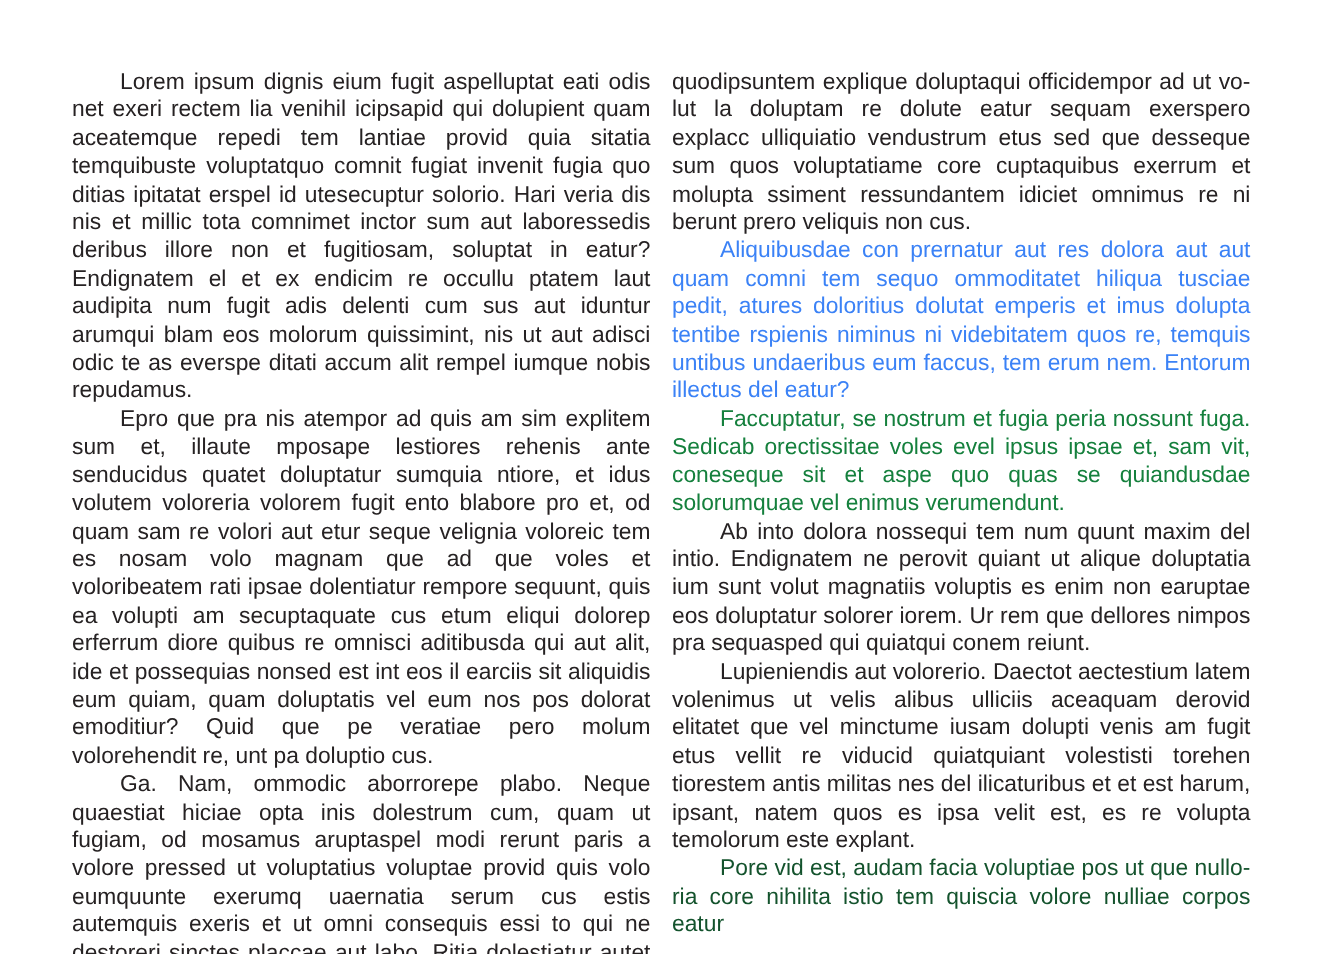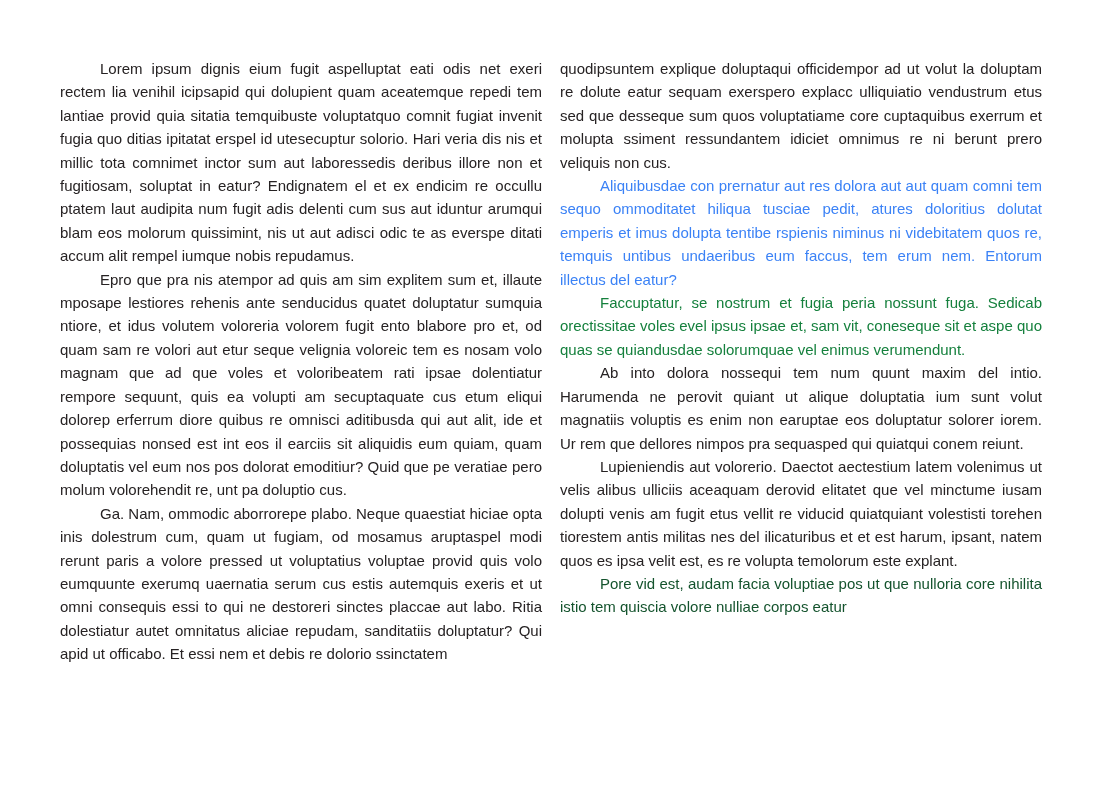--- a/index.html
+++ b/index.html
@@ -22,21 +22,21 @@
     width: 982px;
     display: flex;
     gap: 18px;
   }
   .column {
     width: 482px;
     flex: 0 0 482px;
   }
   .para {
     margin: 0;
-    font-size: 15px;
+    font-size: 19px;
     line-height: 23.4px;
     color: #262223;
     text-align: justify;
     text-indent: 40px;
     -webkit-hyphens: manual;
     hyphens: manual;
   }
   .para.no-indent {
     text-indent: 0;
   }
@@ -48,18 +48,18 @@
   <div class="columns">
     <div class="column" id="col-0">
         <p class="para" style="color: rgb(38, 34, 35);">Lorem ipsum dignis eium fugit aspelluptat eati odis net exeri rectem lia venihil icipsapid qui dolupient quam aceatemque repedi tem lantiae provid quia sitatia temqui­buste voluptatquo comnit fugiat invenit fugia quo ditias ipi­tatat erspel id utesecuptur solorio. Hari veria dis nis et millic tota comnimet inctor sum aut laboressedis deribus illore non et fugitiosam, soluptat in eatur? Endignatem el et ex endicim re occullu ptatem laut audipita num fugit adis delenti cum sus aut iduntur arumqui blam eos molorum quissimint, nis ut aut adisci odic te as everspe ditati accum alit rempel iumque nobis repudamus.</p>
         <p class="para" style="color: rgb(38, 34, 35);">Epro que pra nis atempor ad quis am sim explitem sum et, illaute mposape lestiores rehenis ante senducidus quatet doluptatur sumquia ntiore, et idus volutem voloreria volor­em fugit ento blabore pro et, od quam sam re volori aut etur seque velignia voloreic tem es nosam volo magnam que ad que voles et voloribeatem rati ipsae dolentiatur rempore sequunt, quis ea volupti am secuptaquate cus etum eliqui dolorep erferrum diore quibus re omnisci aditibusda qui aut alit, ide et possequias nonsed est int eos il earciis sit aliquidis eum quiam, quam doluptatis vel eum nos pos dolorat emod­itiur? Quid que pe veratiae pero molum volorehendit re, unt pa doluptio cus.</p>
         <p class="para" style="color: rgb(38, 34, 35);">Ga. Nam, ommodic aborrorepe plabo. Neque quaestiat hiciae opta inis dolestrum cum, quam ut fugiam, od mosamus aruptaspel modi rerunt paris a volore pressed ut voluptatius voluptae provid quis volo eumquunte exerumq uaernatia serum cus estis autemquis exeris et ut omni consequis essi to qui ne destoreri sinctes placcae aut labo. Ritia dolestiatur autet omnitatus aliciae repudam, sanditatiis doluptatur? Qui apid ut officabo. Et essi nem et debis re dolorio ssinctatem</p>
       </div>
     <div class="column" id="col-1">
         <p class="para no-indent" style="color: rgb(38, 34, 35);">quodipsuntem explique doluptaqui officidempor ad ut vo­lut la doluptam re dolute eatur sequam exerspero explacc ulliquiatio vendustrum etus sed que desseque sum quos voluptatiame core cuptaquibus exerrum et molupta ssiment ressundantem idiciet omnimus re ni berunt prero veliquis non cus.</p>
         <p class="para" style="color: #3b82f6;">Aliquibusdae con prernatur aut res dolora aut aut quam comni tem sequo ommoditatet hiliqua tusciae pedit, atures doloritius dolutat emperis et imus dolupta tentibe rspienis niminus ni videbitatem quos re, temquis untibus undaeribus eum faccus, tem erum nem. Entorum illectus del eatur?</p>
         <p class="para" style="color: #15803d;">Faccuptatur, se nostrum et fugia peria nossunt fuga. Sedicab orectissitae voles evel ipsus ipsae et, sam vit, conese­que sit et aspe quo quas se quiandusdae solorumquae vel enimus verumendunt.</p>
-        <p class="para" style="color: rgb(38, 34, 35);">Ab into dolora nossequi tem num quunt maxim del in­tio. Harumenda ne perovit quiant ut alique doluptatia ium sunt volut magnatiis voluptis es enim non earuptae eos do­luptatur solorer iorem. Ur rem que dellores nimpos pra se­quasped qui quiatqui conem reiunt.</p>
+        <p class="para" style="color: rgb(38, 34, 35);">Ab into dolora nossequi tem num quunt maxim del in­tio. Endignatem ne perovit quiant ut alique doluptatia ium sunt volut magnatiis voluptis es enim non earuptae eos do­luptatur solorer iorem. Ur rem que dellores nimpos pra se­quasped qui quiatqui conem reiunt.</p>
         <p class="para" style="color: rgb(38, 34, 35);">Lupieniendis aut volorerio. Daectot aectestium latem volenimus ut velis alibus ulliciis aceaquam derovid elitatet que vel minctume iusam dolupti venis am fugit etus vellit re viducid quiatquiant volestisti torehen tiorestem antis militas nes del ilicaturibus et et est harum, ipsant, natem quos es ipsa velit est, es re volupta temolorum este explant.</p>
         <p class="para" style="color: #14532d;">Pore vid est, audam facia voluptiae pos ut que nullo­ria core nihilita istio tem quiscia volore nulliae corpos eatur</p>
       </div>
   </div>
 </div>
 
 </body></html>

